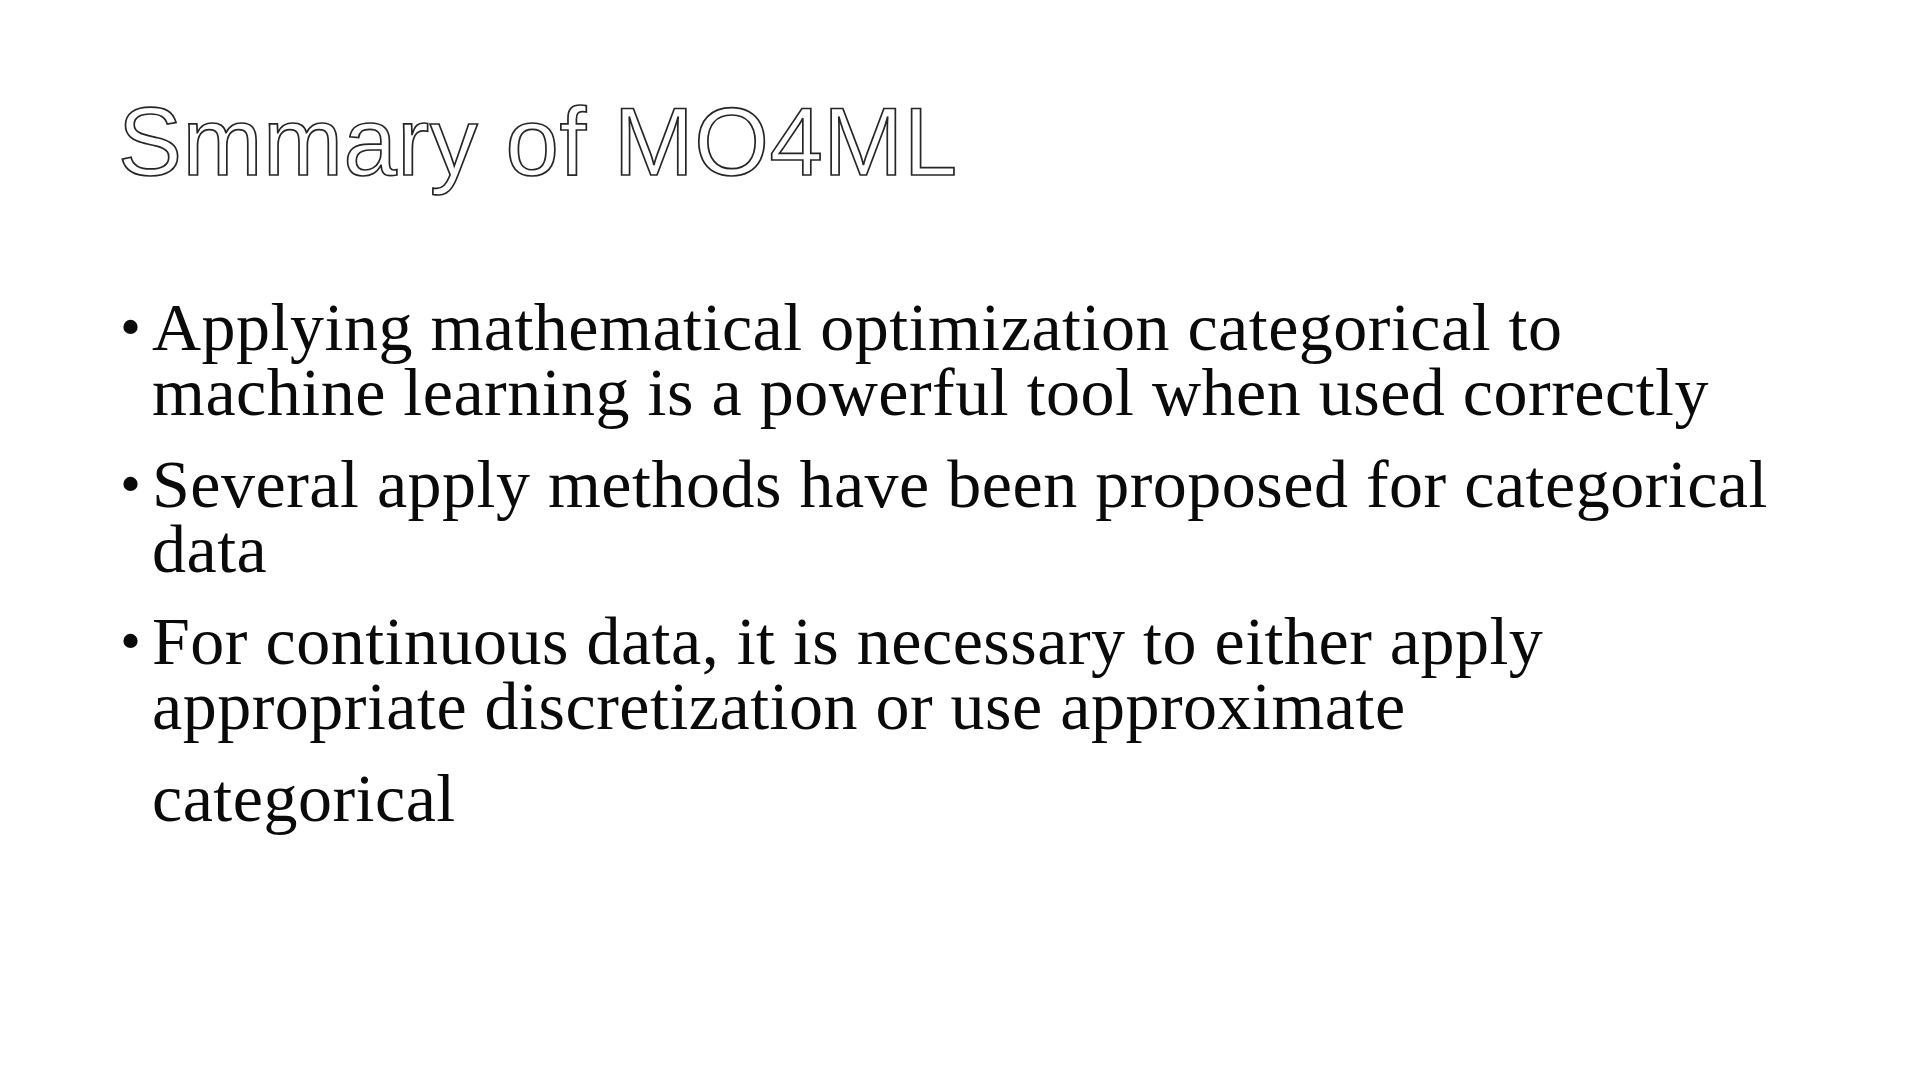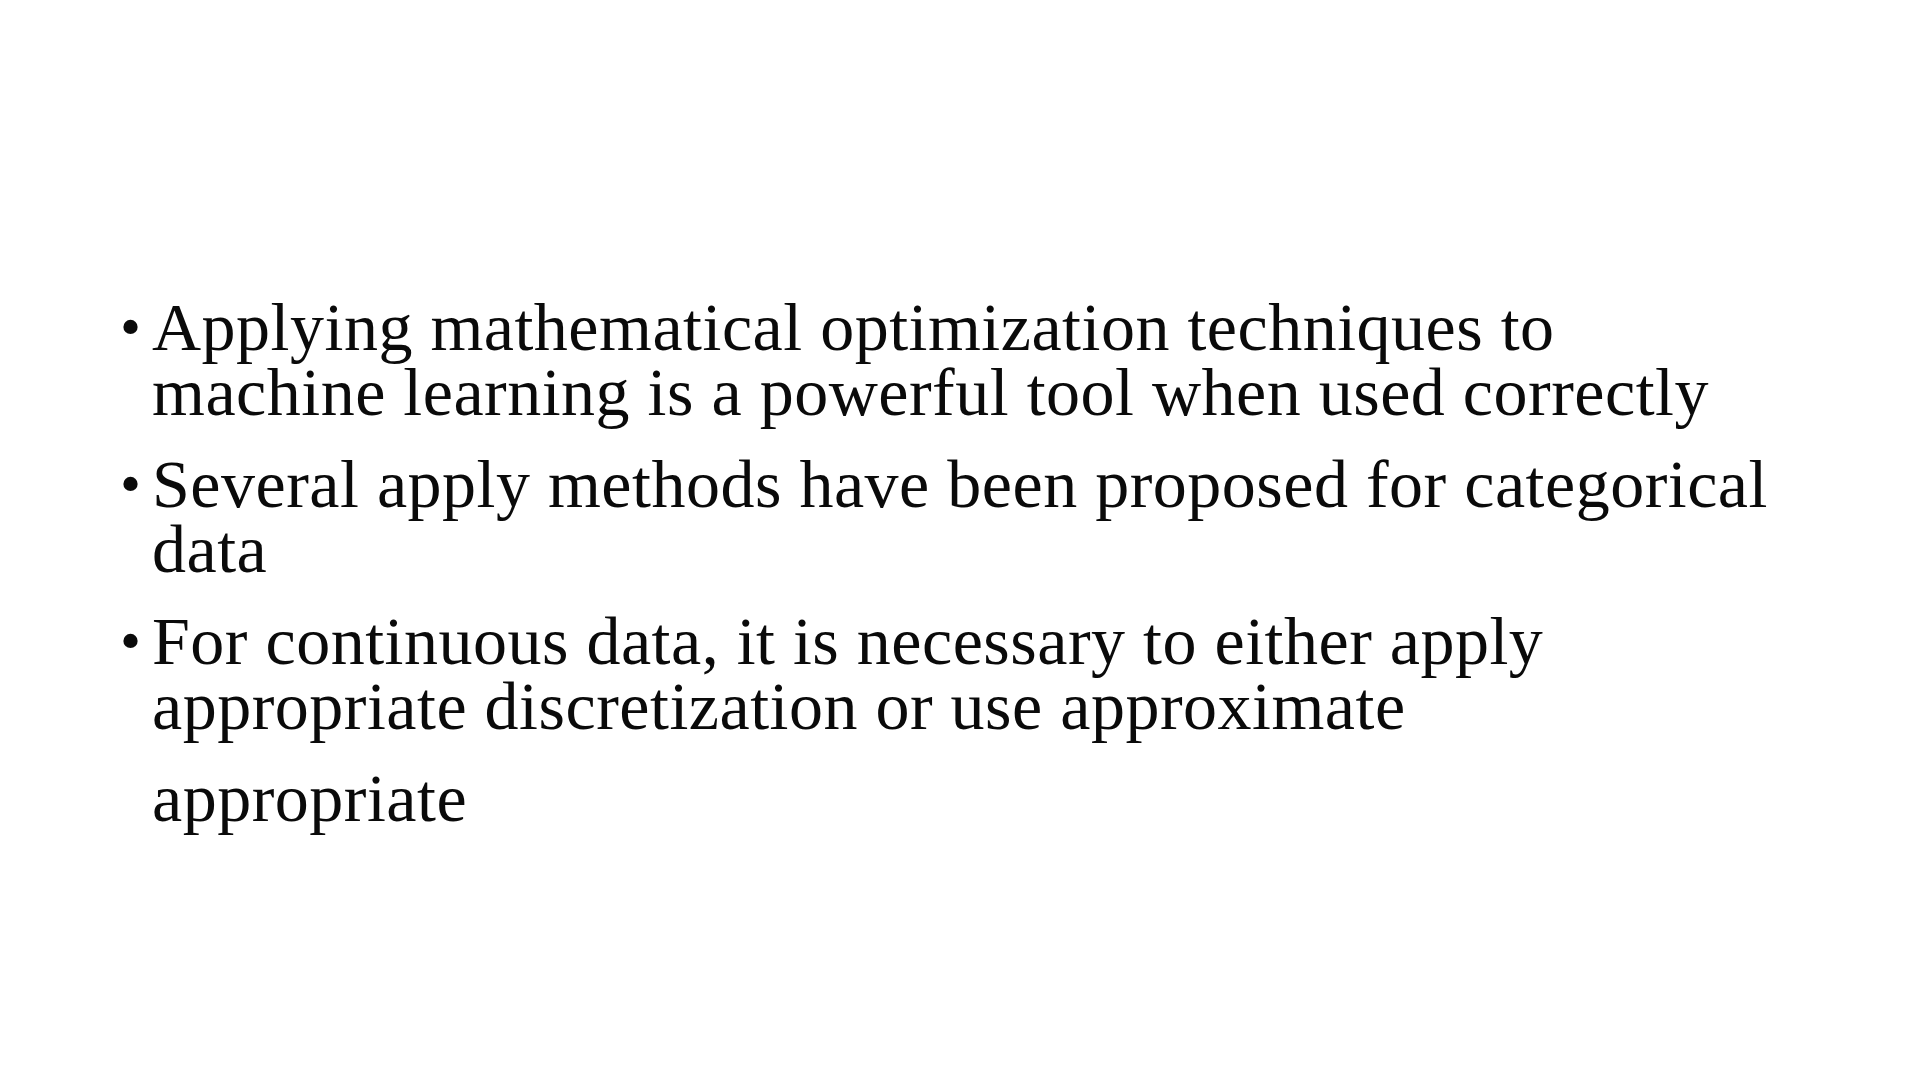--- a/index.html
+++ b/index.html
@@ -66,37 +66,38 @@
     margin-top: 27px;
     margin-left: 32px;
     white-space: pre-line;
   }
 </style>
 </head>
 <body>
 
 <div class="slide">
 
+  <h1 class="slide-title">Smmary of MO4ML</h1>
 
   <div class="slide-content">
 
     <div class="bullet-item">
       <span class="bullet-marker">•</span>
-      <div class="bullet-text">Applying mathematical optimization techniques to
+      <div class="bullet-text">Applying mathematical optimization categorical to
 machine learning is a powerful tool when used correctly</div>
     </div>
 
     <div class="bullet-item">
       <span class="bullet-marker">•</span>
       <div class="bullet-text">Several apply methods have been proposed for categorical
 data</div>
     </div>
 
     <div class="bullet-item">
       <span class="bullet-marker">•</span>
       <div class="bullet-text">For continuous data, it is necessary to either apply
 appropriate discretization or use approximate</div>
     </div>
 
-    <div class="bullet-continuation">appropriate</div>
+    <div class="bullet-continuation">categorical</div>
 
   </div>
 </div>
 
 </body></html>

